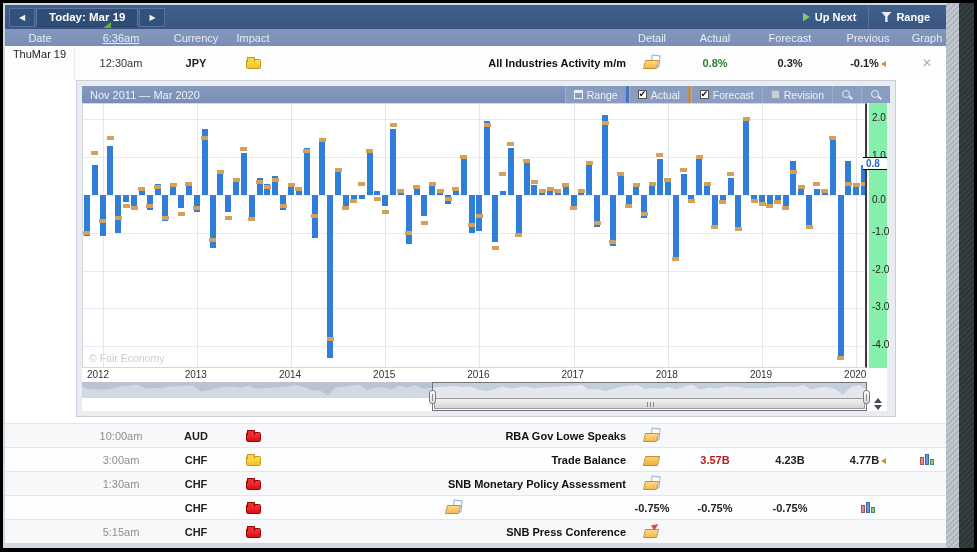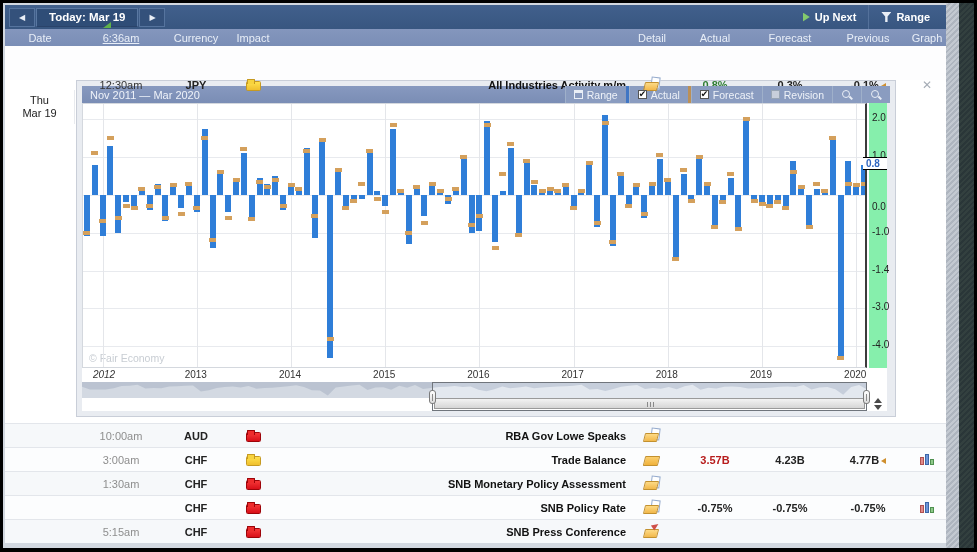--- a/index.html
+++ b/index.html
@@ -24,21 +24,21 @@
   .colheader { height:17px; background:linear-gradient(#8496bd,#7a8eb6); color:#e8eef7; }
   .colheader .cell { text-align:center; font-size:11px; }
   .colheader .time-link { text-decoration:underline; cursor:pointer; }
   .row { min-height:24px; }
   .row .cell { text-align:center; padding:2px 0; }
   .row .name { text-align:right; padding-left:7px; font-weight:bold; color:#111; font-size:11px; }
   .row .time { color:#8e8e8e; font-size:11px; }
   .row .cur  { font-weight:bold; color:#222; }
   .row0 { height:34px; background:#fdfdfe; }
   .row0 .time { color:#333; }
-  .row0 .date-cell { border-right:1px solid #e8eaee; height:34px; display:flex; flex-direction:column; justify-content:center; color:#222;margin-top:44px; }
+  .row0 .date-cell { border-right:1px solid #e8eaee; height:34px; display:flex; justify-content:center; color:#222; }
   .date-cell .wd, .date-cell .dt { line-height:13px; }
   .rows-bottom .row { border-top:1px solid #e3e6eb; }
   .rows-bottom .row:nth-child(odd) { background:#f6f8fa; }
   .rows-bottom .row:nth-child(even) { background:#fcfdfe; }
   .val { font-weight:bold; color:#222; }
   .val.better { color:#2e7d32; } .val.worse { color:#b71c1c; } .val.neutral { color:#222; }
   .rev-arrow { display:inline-block; width:0; height:0; border-top:3px solid transparent; border-bottom:3px solid transparent; border-right:5px solid #cf8f2e; margin-left:2px; vertical-align:middle; }
 
   
   .folder { position:relative; display:inline-block; width:15px; height:10px; border-radius:1.5px; vertical-align:middle; }
@@ -407,29 +407,29 @@
             <div class="fdash" style="background: rgb(212, 160, 92); left: 738.325px; top: 85.0714px;"></div>
             <div class="fdash" style="background: rgb(212, 160, 92); left: 746.175px; top: 32.0714px;"></div>
             <div class="fdash" style="background: rgb(212, 160, 92); left: 754.025px; top: 251.643px;"></div>
             <div class="fdash" style="background: rgb(212, 160, 92); left: 761.875px; top: 77.5px;"></div>
             <div class="fdash" style="background: rgb(212, 160, 92); left: 769.725px; top: 79.3929px;"></div>
             <div class="fdash" style="background: rgb(212, 160, 92); left: 777.575px; top: 77.5px;"></div>
           </div>
         <div class="ygut" id="ygut">
             <div class="ytick" style="top: 9.14286px;">2.0</div>
             <div class="ytick" style="top: 47px;">1.0</div>
-            <div class="ytick" style="top: 98px;">0.0</div>
+            <div class="ytick" style="top: 91px;">0.0</div>
             <div class="ytick" style="top: 122.714px;">-1.0</div>
-            <div class="ytick" style="top: 160.571px;">-1.4</div>
+            <div class="ytick" style="top: 160.571px;">-2.0</div>
             <div class="ytick" style="top: 198.429px;">-3.0</div>
             <div class="ytick" style="top: 236.286px;">-4.0</div>
           </div>
         <div class="yline" id="curmark" style="top: 54.0714px;">0.8</div>
         <div class="xlabels" id="xlabels">
-            <span style="left: 22px; font-style: italic;">2012</span>
+            <span style="left: 16px;">2012</span>
             <span style="left: 113.825px;">2013</span>
             <span style="left: 208.025px;">2014</span>
             <span style="left: 302.225px;">2015</span>
             <span style="left: 396.425px;">2016</span>
             <span style="left: 490.625px;">2017</span>
             <span style="left: 584.825px;">2018</span>
             <span style="left: 679.025px;">2019</span>
             <span style="left: 773.225px;">2020</span>
           </div>
         <div class="navzone">
@@ -491,21 +491,20 @@
     <div class="cell act"></div>
     <div class="cell fct"></div>
     <div class="cell prv"></div>
     <div class="cell gph"></div>
   </div>
         <div class="row grid">
     <div class="cell date-cell"><span class="wd"></span><span class="dt"></span></div>
     <div class="cell time"></div>
     <div class="cell cur">CHF</div>
     <div class="cell imp imp-red"><span class="folder"></span></div>
-    <div class="cell name">SNB Policy Rate</div>
     <div class="cell det"><span class="dicon folder-doc"><span class="paper"></span><span class="front"></span></span></div>
     <div class="cell act"><span class="val neutral">-0.75%</span></div>
     <div class="cell fct"><span class="val neutral">-0.75%</span></div>
     <div class="cell prv"><span class="val neutral">-0.75%</span></div>
     <div class="cell gph"><span class="gicon">
               <i class="b1"></i>
               <i class="b2"></i>
               <i class="b3"></i>
             </span></div>
   </div>

